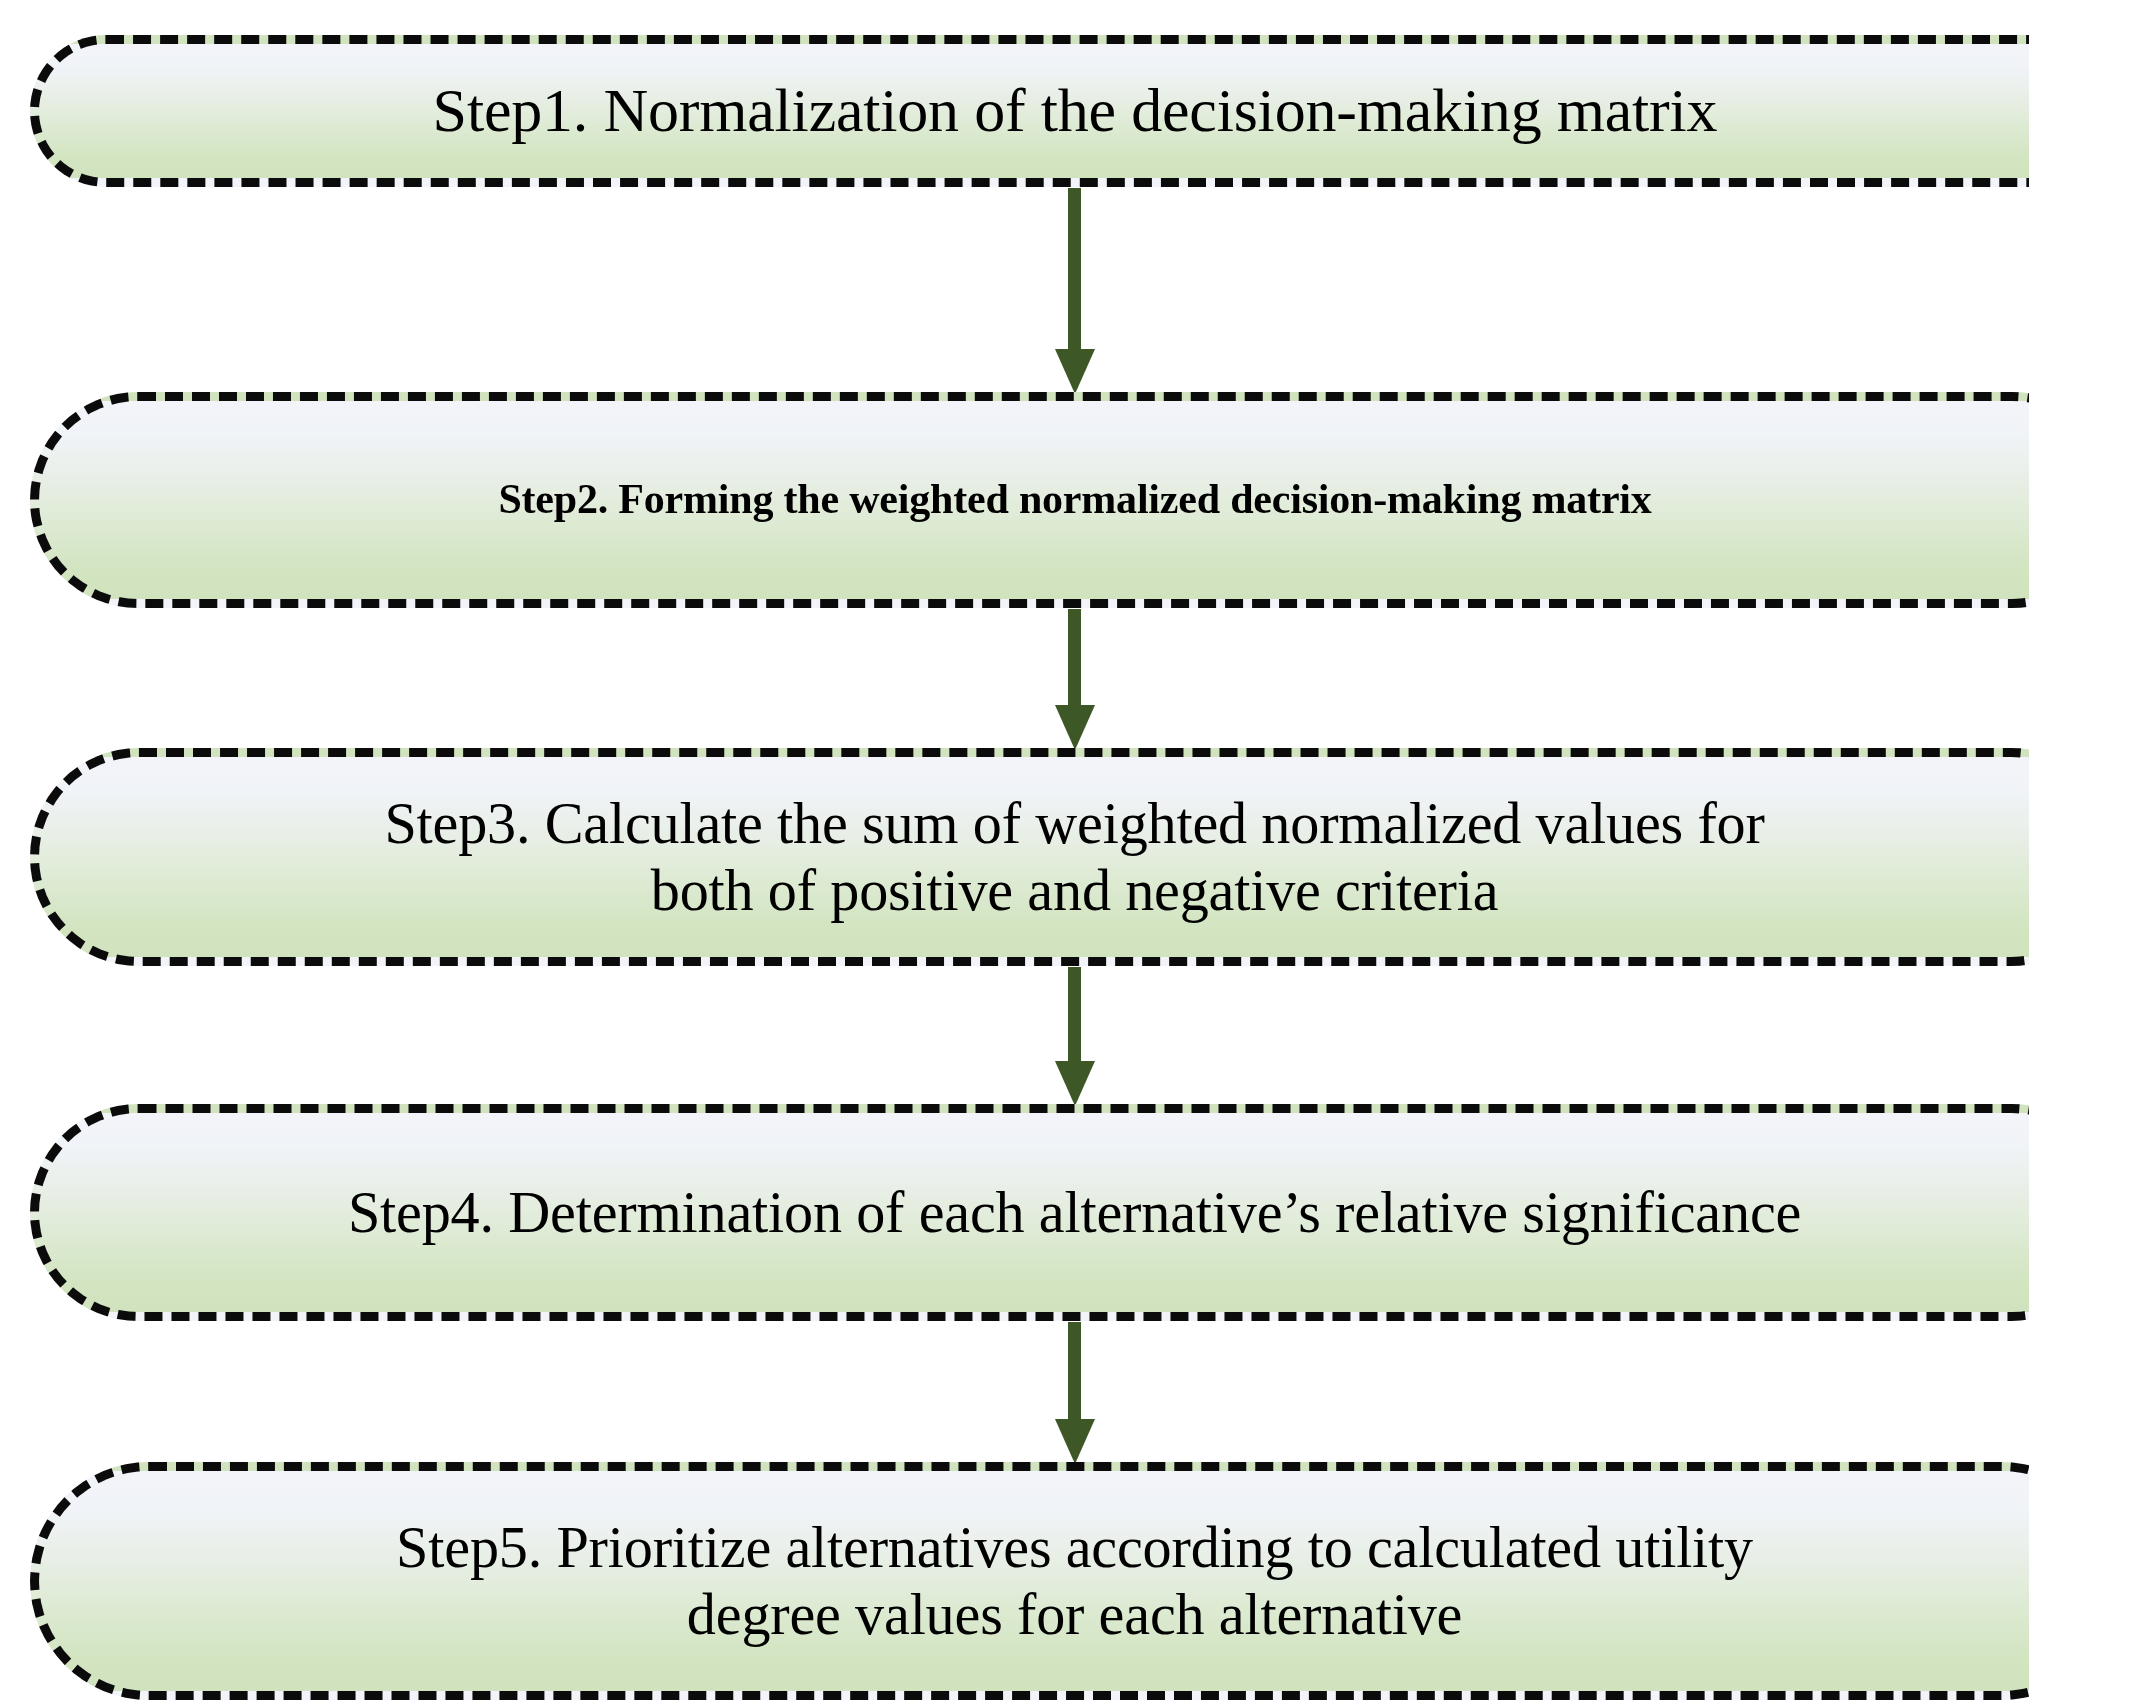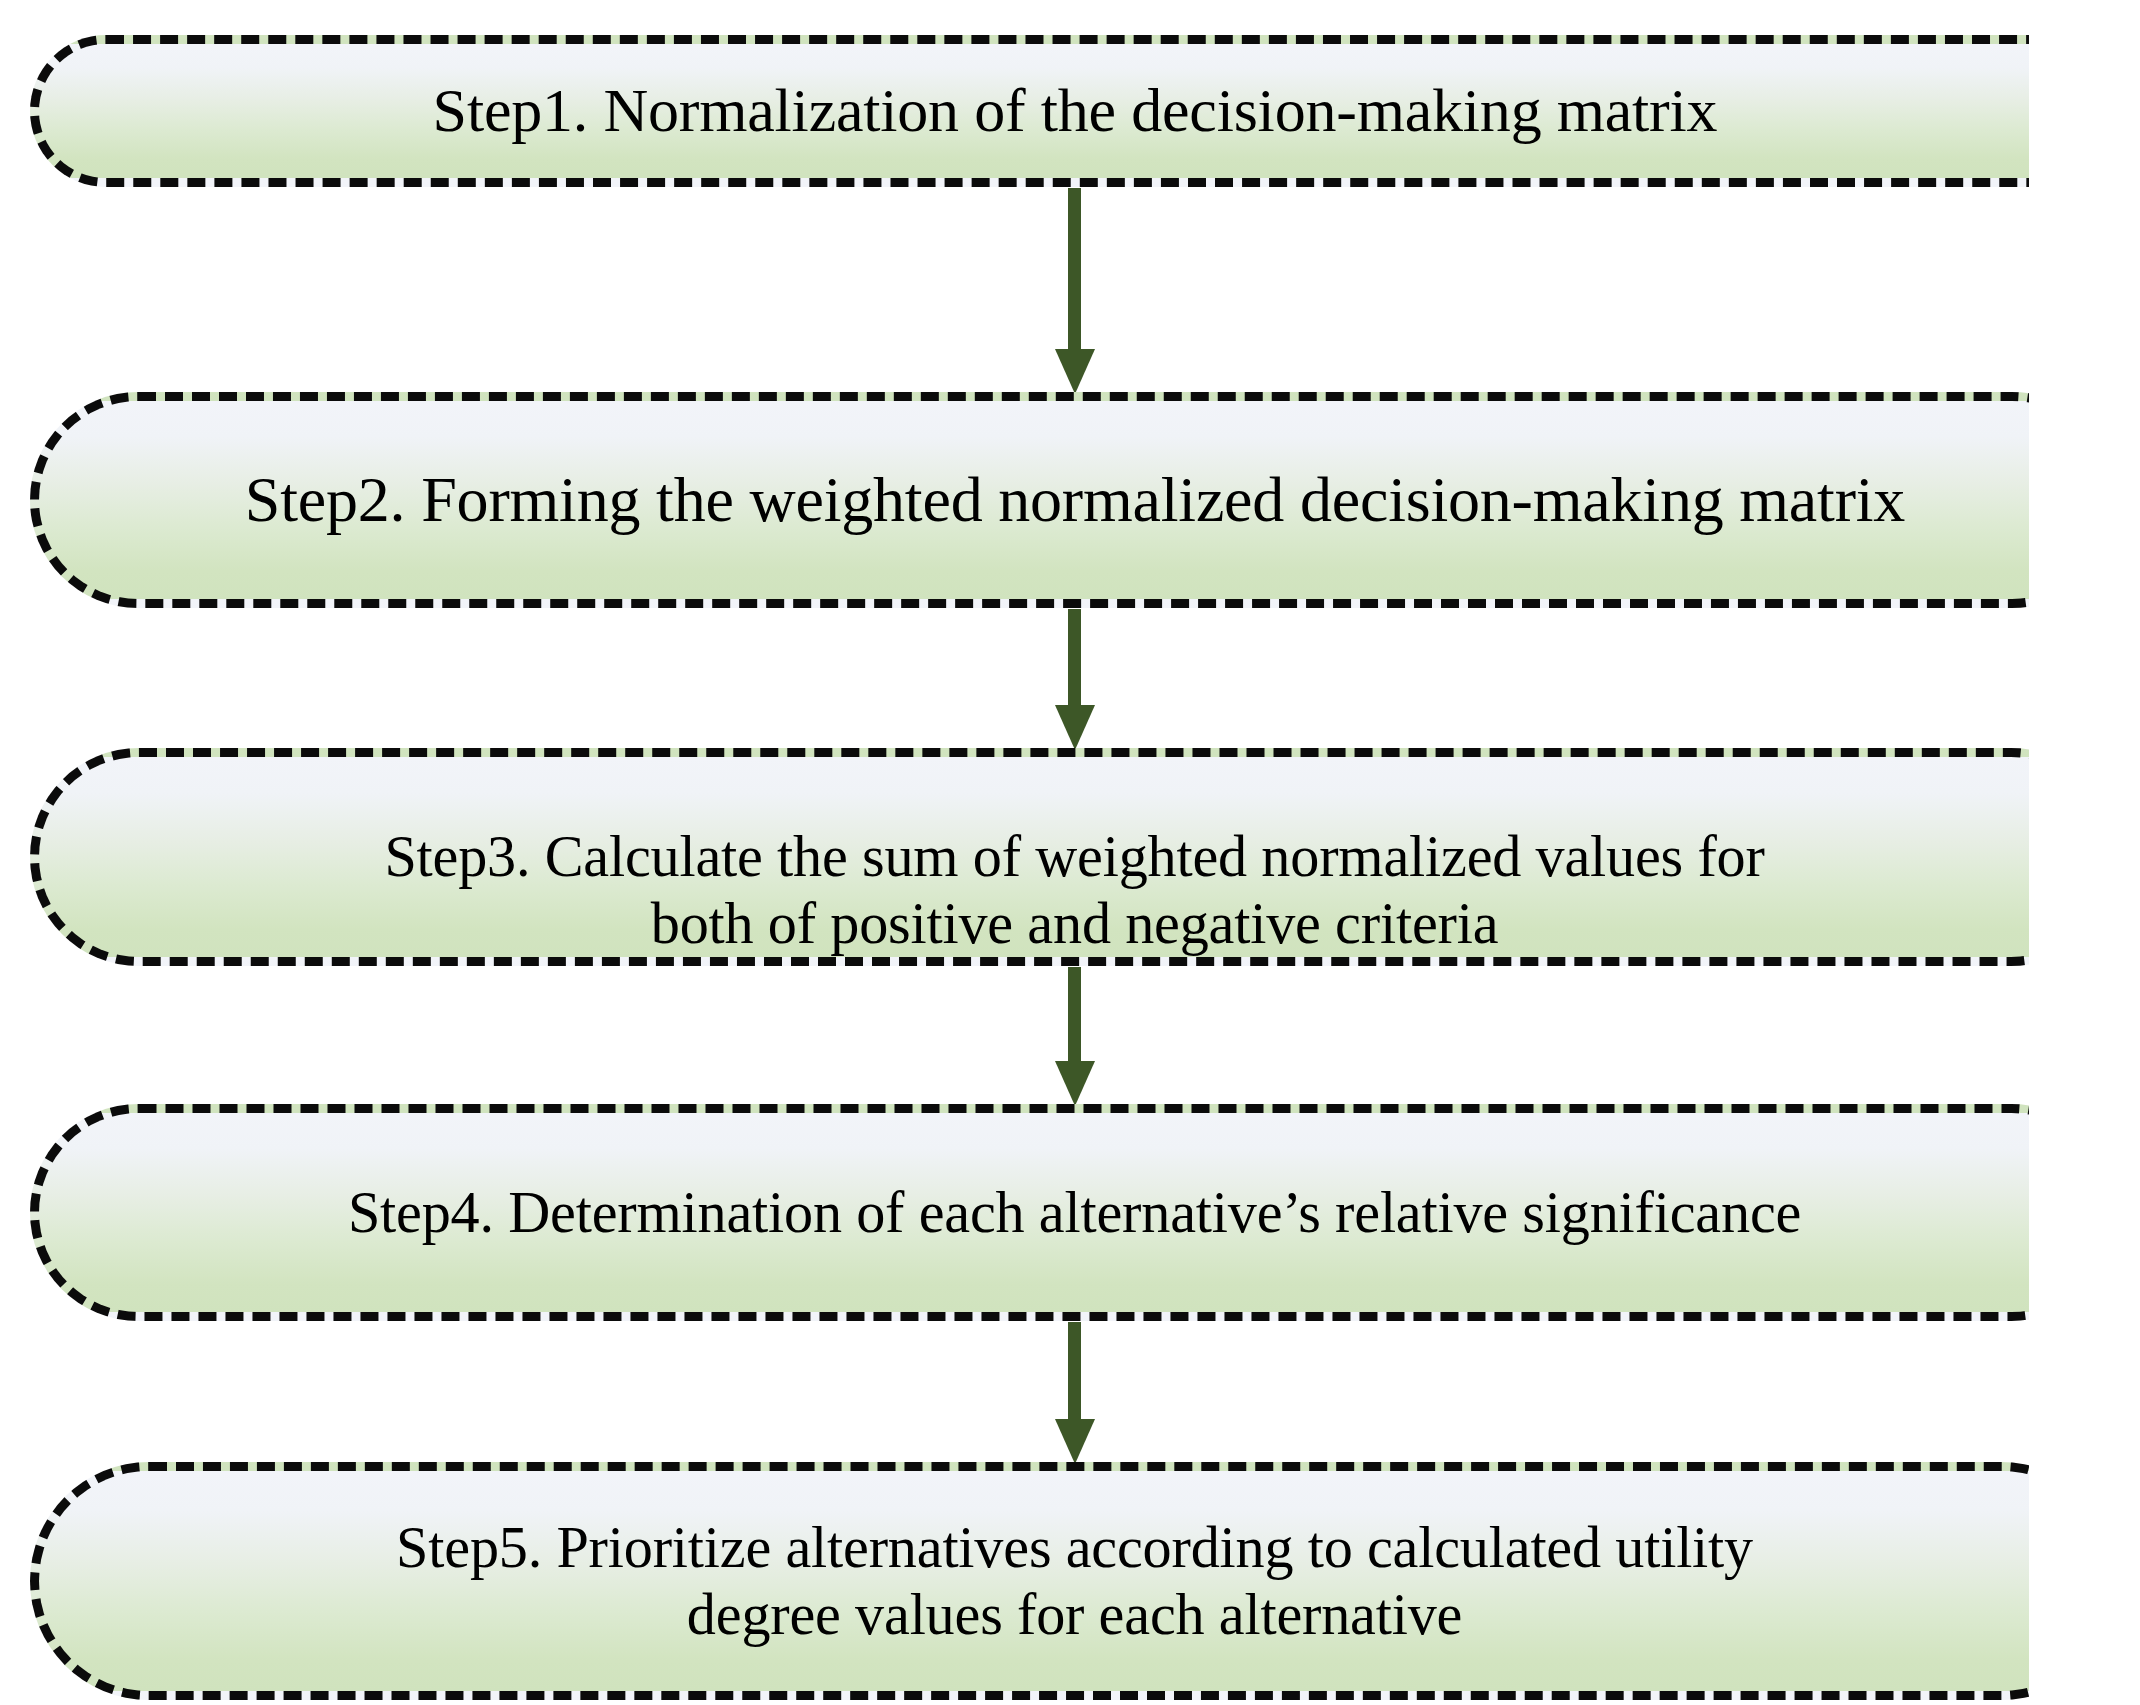--- a/index.html
+++ b/index.html
@@ -40,26 +40,26 @@
   .step-text {
     display: block;
     width: 92%;
     padding: 0 2%;
     letter-spacing: -0.2px;
   }
 
   
   #box1 { left: 30px;  top: 35px;   width: 2090px; height: 152px; }
   #box2 { left: 30px;  top: 392px;  width: 2090px; height: 216px; }
-  #box3 { left: 30px;  top: 748px;  width: 2090px; height: 218px; align-items: flex-end; }
+  #box3 { left: 30px;  top: 748px;  width: 2090px; height: 218px; }
   #box4 { left: 30px;  top: 1104px; width: 2090px; height: 217px; }
   #box5 { left: 30px;  top: 1462px; width: 2090px; height: 238px; font-family: Liberation Serif, serif; }
 
   #box1 .step-text { font-size: 62px; }
-  #box2 .step-text { font-size: 64px; }
+  #box2 .step-text { font-size: 42px; font-weight: bold; }
   #box3 .step-text { font-size: 60px; transform: scaleX(0.97); }
   #box4 .step-text { font-size: 60px; transform: scaleX(0.97); }
   #box5 .step-text { font-size: 60px; transform: scaleX(0.97); }
 
   
   .connector {
     position: absolute;
     left: 1055px;
     width: 40px;
   }

